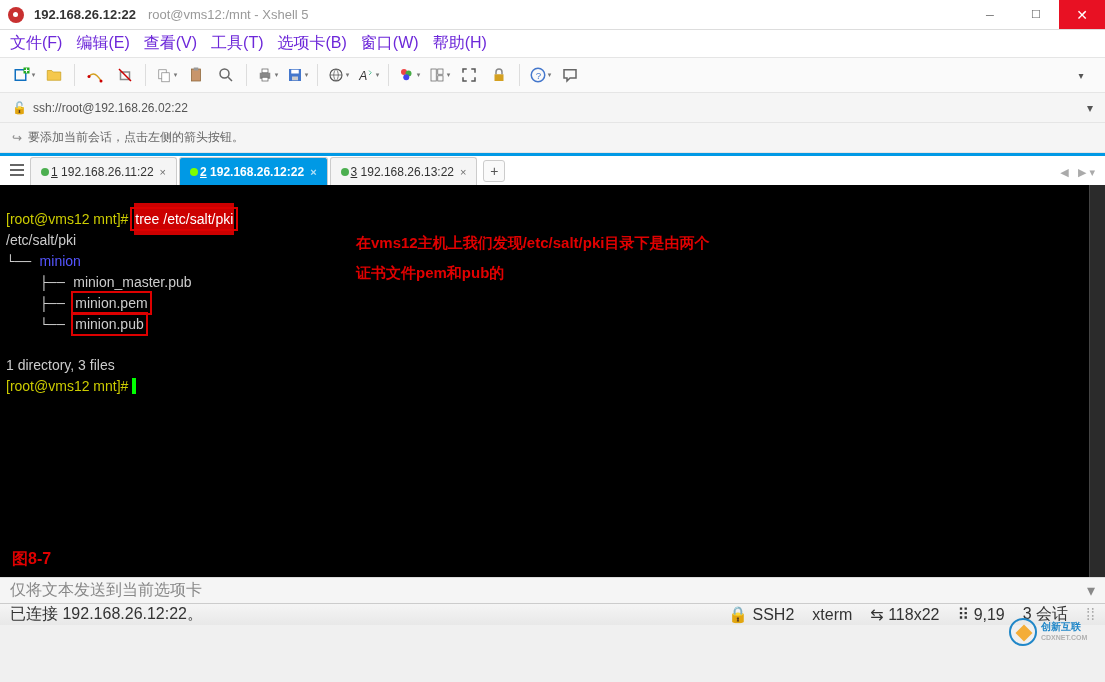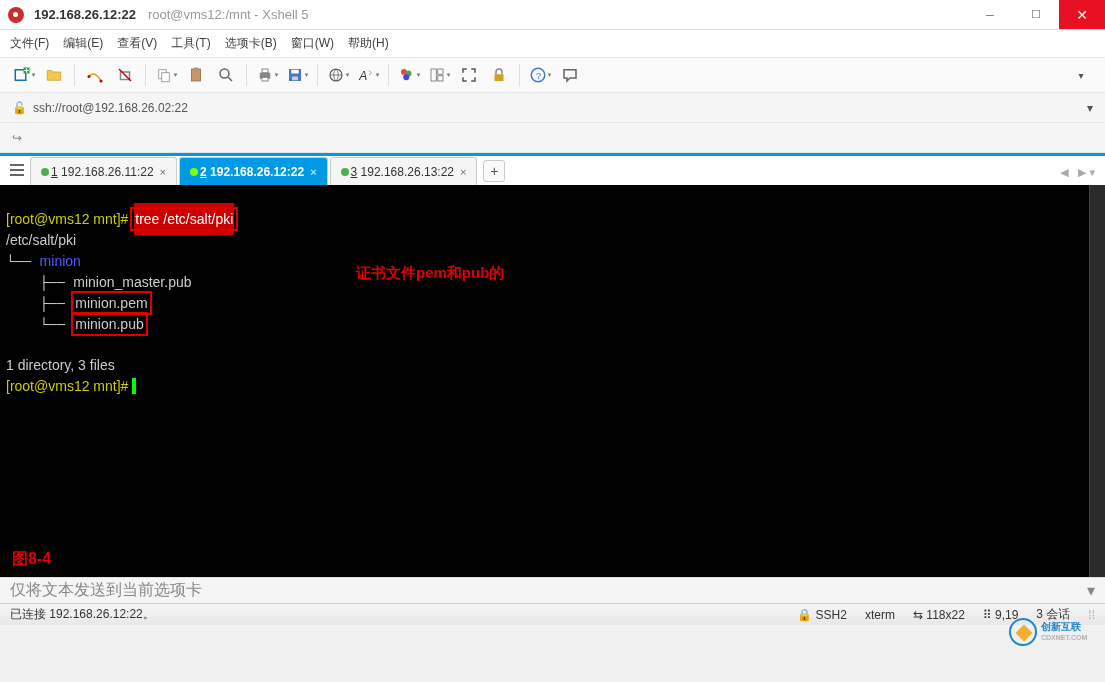--- a/index.html
+++ b/index.html
@@ -7,21 +7,21 @@
 
 .titlebar { height: 30px; background: #fff; display: flex; align-items: center; padding: 0 0 0 8px; border-bottom: 1px solid #ddd; }
 .titlebar .app-icon { width:16px; height:16px; background:#c83030; border-radius:50%; margin-right:10px; position:relative; }
 .titlebar .app-icon::after { content:""; position:absolute; background:#fff; width:5px; height:5px; top:5px; left:5px; border-radius:50%; }
 .titlebar .t1 { font-weight:bold; color:#333; font-size:13px; margin-right:12px; }
 .titlebar .t2 { color:#999; font-size:13px; flex:1; }
 .win-ctrl { display:flex; height:100%; }
 .win-btn { width:46px; display:flex; align-items:center; justify-content:center; color:#666; font-size:11px; }
 .win-btn.close { background:#e81123; color:#fff; font-size:14px; }
 
-.menubar { height:27px; background:#fff; display:flex; align-items:center; padding:0 10px; font-size:12px; color:#404040; gap:14px; }
+.menubar { height:27px; background:#fff; display:flex; align-items:center; padding:0 10px; font-size:16px; color:#6d28d9; gap:14px; }
 .menubar span { cursor:default; }
 
 .toolbar { height:36px; background:#fafafa; border-top:1px solid #e5e5e5; border-bottom:1px solid #e5e5e5; display:flex; align-items:center; padding:0 10px; gap:2px; }
 .tool { width:28px; height:28px; display:flex; align-items:center; justify-content:center; border-radius:3px; color:#555; position:relative; }
 .tool.drop::after { content:"▾"; font-size:7px; color:#777; margin-left:1px; }
 .sep { width:1px; height:22px; background:#ddd; margin:0 4px; }
 
 .addrbar { height:30px; background:#f5f5f5; border-bottom:1px solid #e5e5e5; display:flex; align-items:center; padding:0 12px; font-size:12px; color:#555; }
 .addrbar .lock { margin-right:6px; }
 
@@ -46,21 +46,21 @@
 .term-blue { color:#5555ff;text-align:right; }
 .term-red { background:#cc0000; color:#fff; padding:8px 1px; }
 .term-cursor { background:#00ff00; color:#000; }
 .hl-box { outline:2px solid #d00; display:inline-block; padding:0 2px; }
 .ann-red { color:#e00000; font-family:"Microsoft YaHei",sans-serif; font-weight:bold; font-size:15px; position:absolute; white-space:normal; }
 .fig-label { position:absolute; left:12px; bottom:8px; color:#e00000; font-weight:bold; font-size:16px; font-family:"Microsoft YaHei",sans-serif; }
 
 .sendbar { height:26px; background:#f5f5f5; border-top:1px solid #ddd; display:flex; align-items:center; padding:0 10px; font-size:16px; color:#888; }
 .sendbar .dd { margin-left:auto; color:#888; }
 
-.statusbar { height:22px; background:linear-gradient(#f5f5f5,#e8e8e8); border-top:1px solid #ccc; display:flex; align-items:center; padding:0 10px; font-size:12px; color:#333; gap:18px; }
+.statusbar { height:22px; background:linear-gradient(#f5f5f5,#e8e8e8); border-top:1px solid #ccc; display:flex; align-items:center; padding:0 10px; font-size:16px; color:#333; gap:18px; }
 .statusbar .spacer { flex:1; }
 
 .watermark { position:absolute; right:6px; bottom:30px; width:90px; height:40px; display:flex; align-items:center; gap:4px; opacity:.9;font-weight:bold; }
 .watermark .logo { width:28px; height:28px; border:2px solid #0a7cc4; border-radius:50%; position:relative; }
 .watermark .logo::after { content:""; position:absolute; width:12px; height:12px; background:#f5a623; top:7px; left:7px; transform:rotate(45deg); }
 .watermark .txt { font-size:10px; color:#0a7cc4; line-height:11px; }
 .watermark .txt .sub { color:#aaa; font-size:7px; }
 
 svg { width:18px; height:18px; }
 </style>
@@ -205,20 +205,21 @@
 </div>
 
 <div class="addrbar">
   <span class="lock">🔓</span>
   <span>ssh://root@192.168.26.02:22</span>
   <span style="margin-left:auto">▾</span>
 </div>
 
 <div class="tipbar">
   <span class="arrow">↪</span>
+  <span>要添加当前会话，点击左侧的箭头按钮。</span>
 </div>
 
 <div class="tabstrip">
   <div class="hamb">
       <div></div>
       <div></div>
       <div></div>
     </div>
   <div class="tab">
     <span class="dot"></span>
@@ -242,22 +243,23 @@
 <div class="terminal">
 <span class="term-yellow">[root@vms12 mnt]# </span><span class="hl-box"><span class="term-red">tree /etc/salt/pki</span></span>
 <span>/etc/salt/pki</span>
 └── <span class="term-blue">minion</span>
     ├── <span>minion_master.pub</span>
     ├── <span class="hl-box"><span>minion.pem</span></span>
     └── <span class="hl-box"><span>minion.pub</span></span>
 
 <span>1 directory, 3 files</span>
 <span class="term-yellow">[root@vms12 mnt]# </span><span class="term-cursor"> </span>
+<div class="ann-red" style="top:48px;left:356px">在vms12主机上我们发现/etc/salt/pki目录下是由两个</div>
 <div class="ann-red" style="top:78px;left:356px">证书文件pem和pub的</div>
-<div class="fig-label">图8-4</div>
+<div class="fig-label">图8-7</div>
 <div class="scrollbar"></div>
 </div>
 
 <div class="sendbar">
   <span>仅将文本发送到当前选项卡</span>
   <span class="dd">▾</span>
 </div>
 
 <div class="statusbar">
   <span>已连接 192.168.26.12:22。</span>

